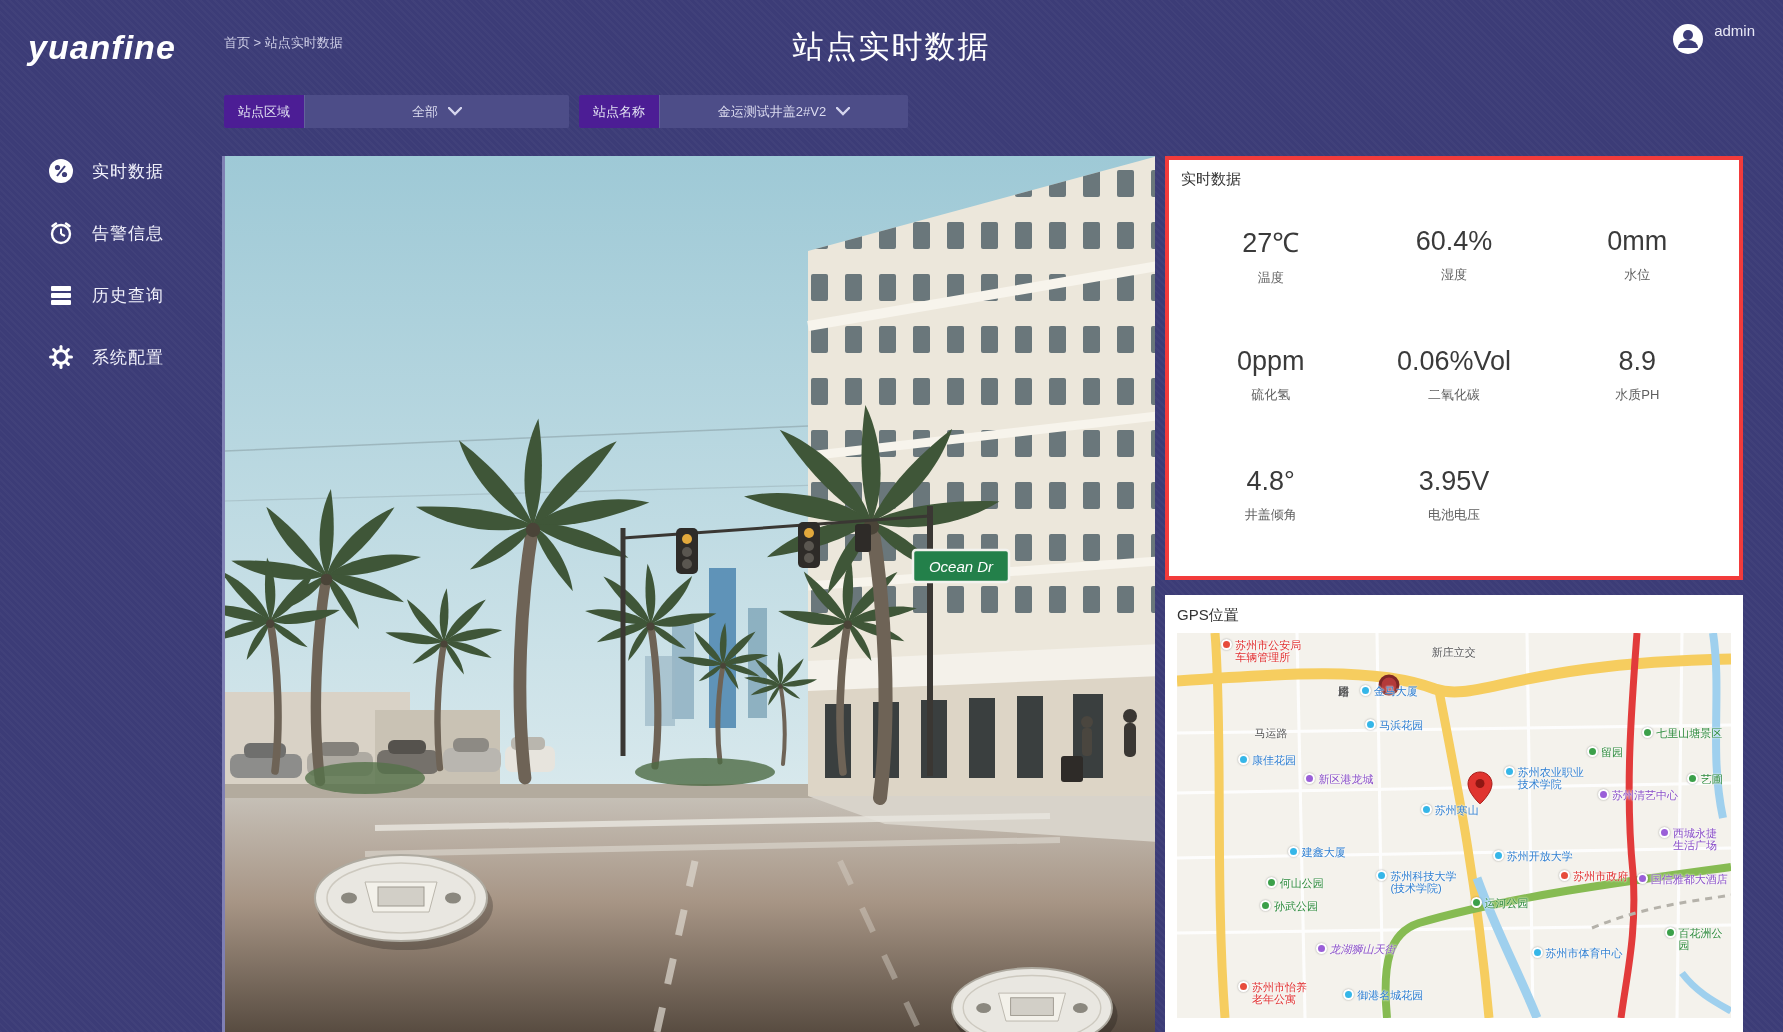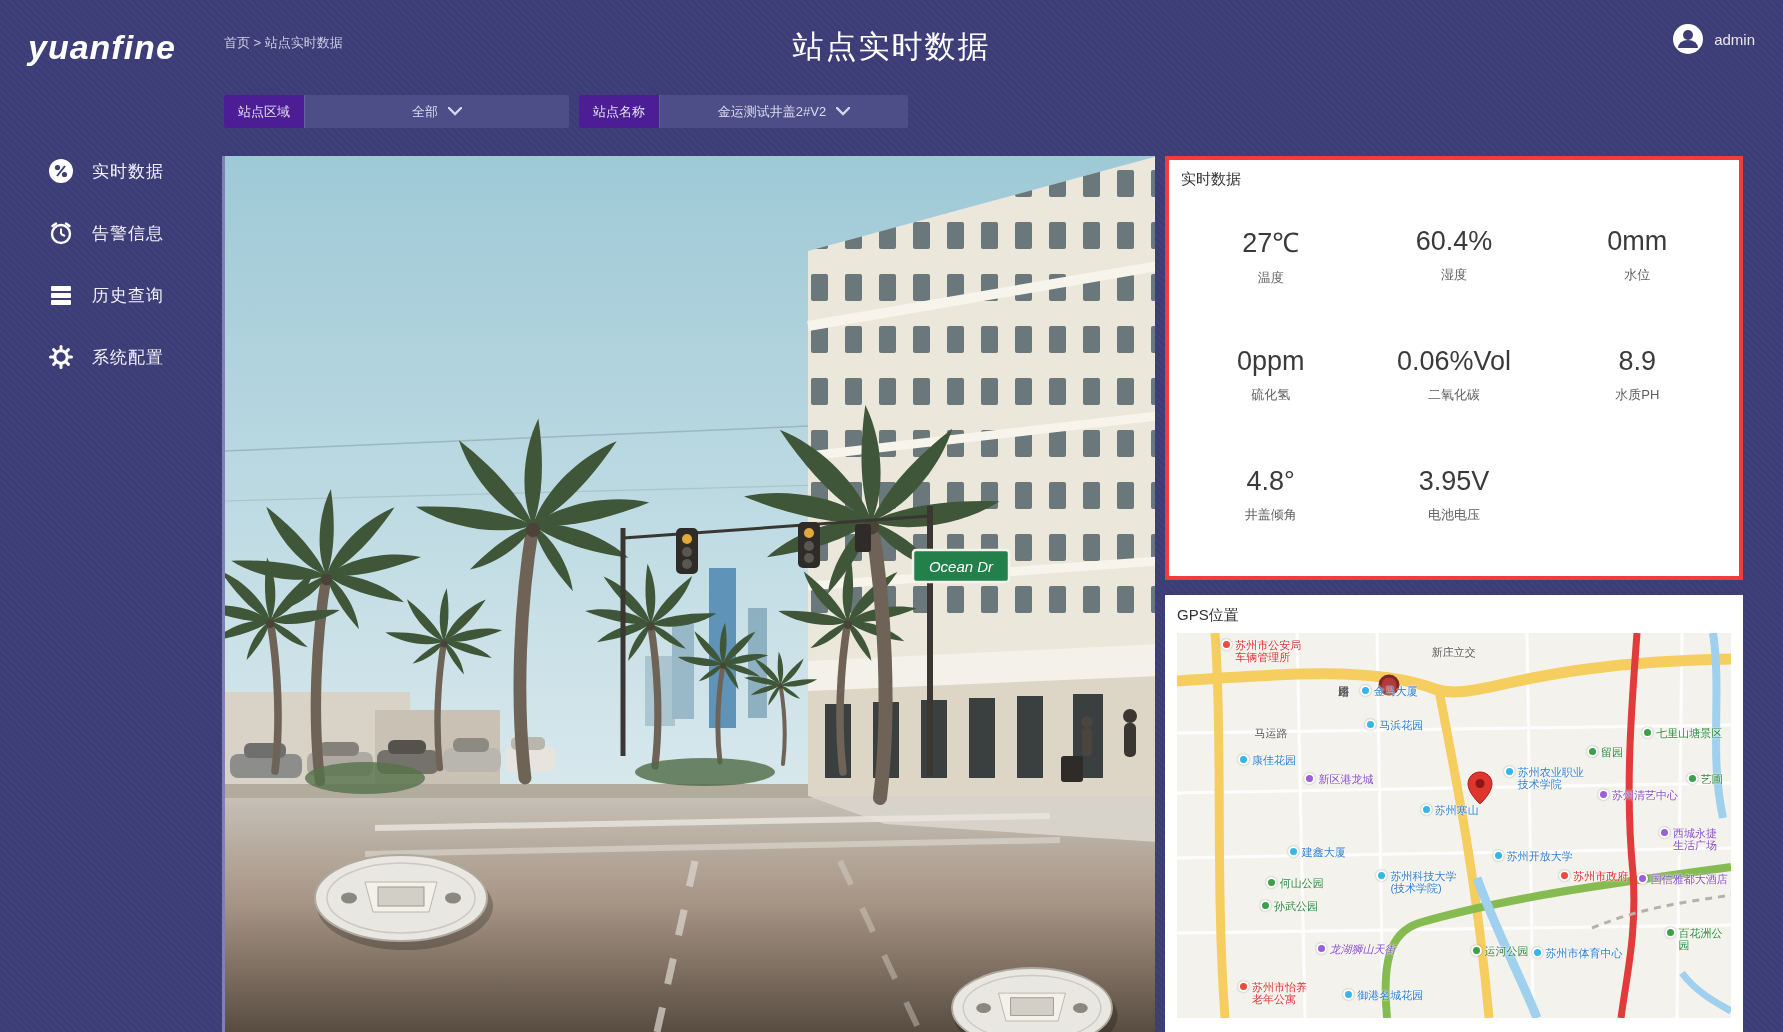--- a/index.html
+++ b/index.html
@@ -9,21 +9,21 @@
     background-color:#3c3c77;
     background-image:repeating-linear-gradient(45deg, rgba(255,255,255,.025) 0 2px, transparent 2px 5px);
     position:relative; color:#fff;
   }
   
   .logo { position:absolute; left:28px; top:28px; font-size:34px; font-weight:bold;
     font-style:italic; letter-spacing:1px; color:#fff; }
   .breadcrumb { position:absolute; left:224px; top:34px; font-size:13px; color:#cdcde6; }
   .page-title { position:absolute; left:0; right:0; top:26px; text-align:center;
     font-size:31px; color:#fff; letter-spacing:2px; }
-  .user-box { position:absolute; right:28px; top:22px; display:flex; align-items:center; gap:9px; cursor:pointer; }
+  .user-box { position:absolute; right:28px; top:22px; display:flex; align-items:flex-start; gap:9px; cursor:pointer; }
   .user-box svg { display:block; }
   .user-name { font-size:15px; color:#e8e8f6; }
 
   
   .filters { position:absolute; left:224px; top:95px; display:flex; gap:10px; }
   .filter-group { display:flex; height:33px; background:#4d4d88; border-radius:2px; overflow:hidden; }
   .filter-label { display:flex; align-items:center; padding:0 14px; font-size:13px;
     color:#e2e2f2; border-right:1px solid #62629a; background:#4c1d95; }
   .filter-select { display:flex; align-items:center; justify-content:center;
     padding:0 12px; font-size:13px; color:#dcdcf0; cursor:pointer; }
@@ -508,21 +508,21 @@
         <span class="poi purple" style="left: 83%; top: 64%;">
           <span class="dot"></span>
           <span>国信雅都大酒店</span>
         </span>
 
         <span class="poi green" style="left: 15%; top: 71%;">
           <span class="dot"></span>
           <span>孙武公园</span>
         </span>
 
-        <span class="poi green" style="left: 53%; top: 70%; margin-top: 48px;">
+        <span class="poi green" style="left: 53%; top: 70%;">
           <span class="dot"></span>
           <span>运河公园</span>
         </span>
 
         <span class="poi purple" style="left: 25%; top: 82%; font-style: italic;">
           <span class="dot"></span>
           <span>龙湖狮山天街</span>
         </span>
 
         <span class="poi blue" style="left: 64%; top: 83%;">

